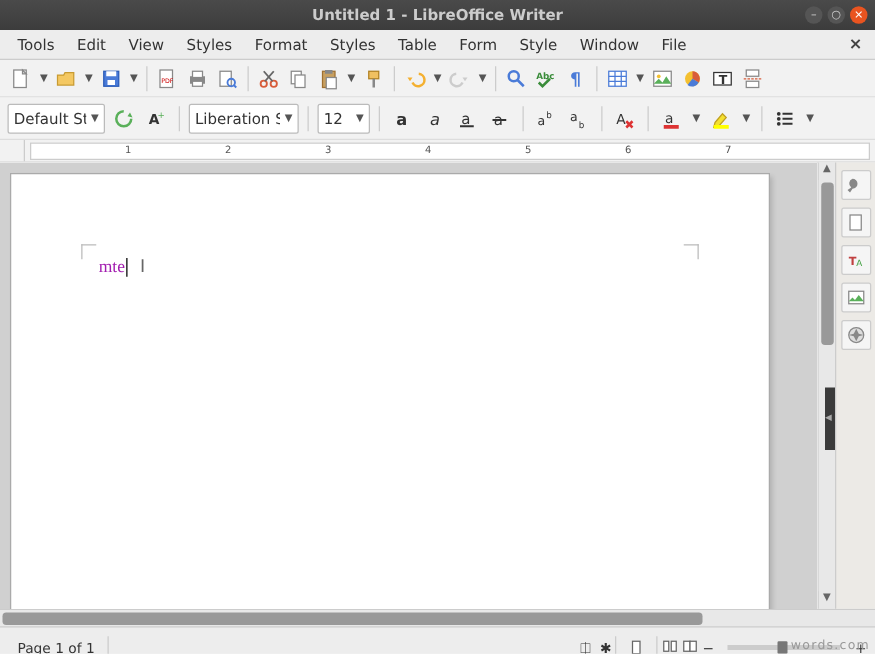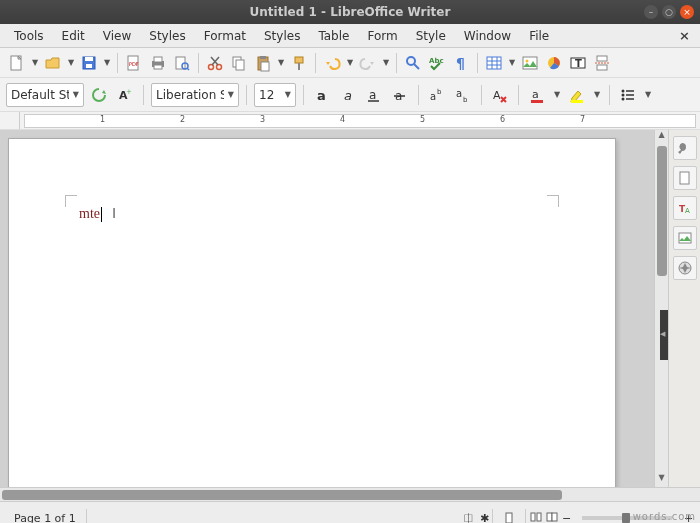--- a/index.html
+++ b/index.html
@@ -35,21 +35,21 @@
   .ruler-corner { width: 20px; border-right: 1px solid #ccc; }
   .ruler { flex: 1; background: #fff; border: 1px solid #ccc; margin: 2px 4px; height: 14px; position: relative; font-size: 8px; color: #555; display: flex; align-items: center; }
   .ruler-tick { position: absolute; top: 0; font-size: 8px; }
   
   .workspace { display: flex; height: calc(523px - 24px - 24px - 30px - 34px - 18px - 14px - 22px); }
   .doc-scroll { flex: 1; background: #d0d0d0; overflow: auto; position: relative; padding: 8px 0 0 8px; }
   .page { width: 608px; min-height: 780px; background: #fff; border: 1px solid #aaa; box-shadow: 2px 2px 4px rgba(0,0,0,0.15); margin: 0 auto 40px 0; position: relative; padding: 66px 0 0 70px; }
   .page-corner { position: absolute; width: 12px; height: 12px; border: 1px solid #bbb; }
   .pc-tl { top: 56px; left: 56px; border-right: none; border-bottom: none; }
   .pc-tr { top: 56px; right: 56px; border-left: none; border-bottom: none; }
-  .doc-text { font-family: "Liberation Serif", serif; font-size: 14px; color: #7f1d1d; display: inline; margin-top: 16px; }
+  .doc-text { font-family: "Liberation Serif", serif; font-size: 14px; color: #a21caf; display: inline; margin-top: 16px; }
   .text-cursor { display: inline-block; width: 1px; height: 15px; background: #000; vertical-align: middle; margin-left: 1px; animation: blink 1s step-end infinite; }
   .ibeam { display: inline-block; margin-left: 10px; color: #666; font-size: 14px; }
   @keyframes blink { 50% { opacity: 0; } }
 
   .vscroll { width: 14px; background: #e8e8e8; border-left: 1px solid #ccc; display: flex; flex-direction: column; }
   .vscroll-track { flex: 1; background: #e8e8e8; position: relative; }
   .vscroll-thumb { width: 10px; margin: 2px; background: #999; border-radius: 3px; height: 130px; position: absolute; top: 0; }
   .vscroll-btn { height: 14px; text-align: center; font-size: 8px; color: #666; cursor: pointer; }
 
   .sidebar { width: 32px; background: #eceae6; border-left: 1px solid #ccc; display: flex; flex-direction: column; gap: 6px; padding: 6px 3px; align-items: center; }

